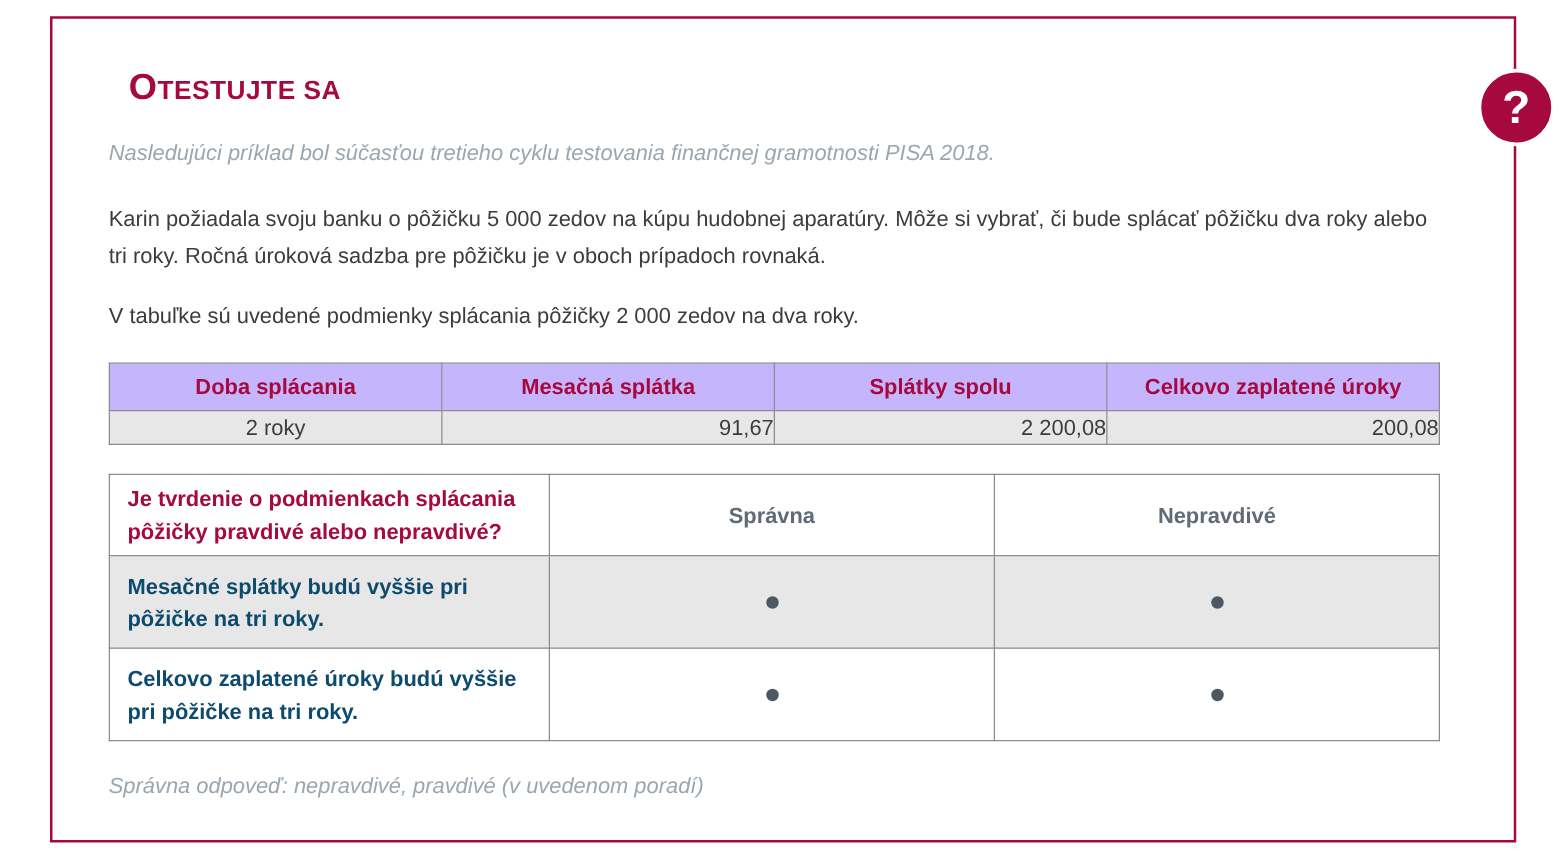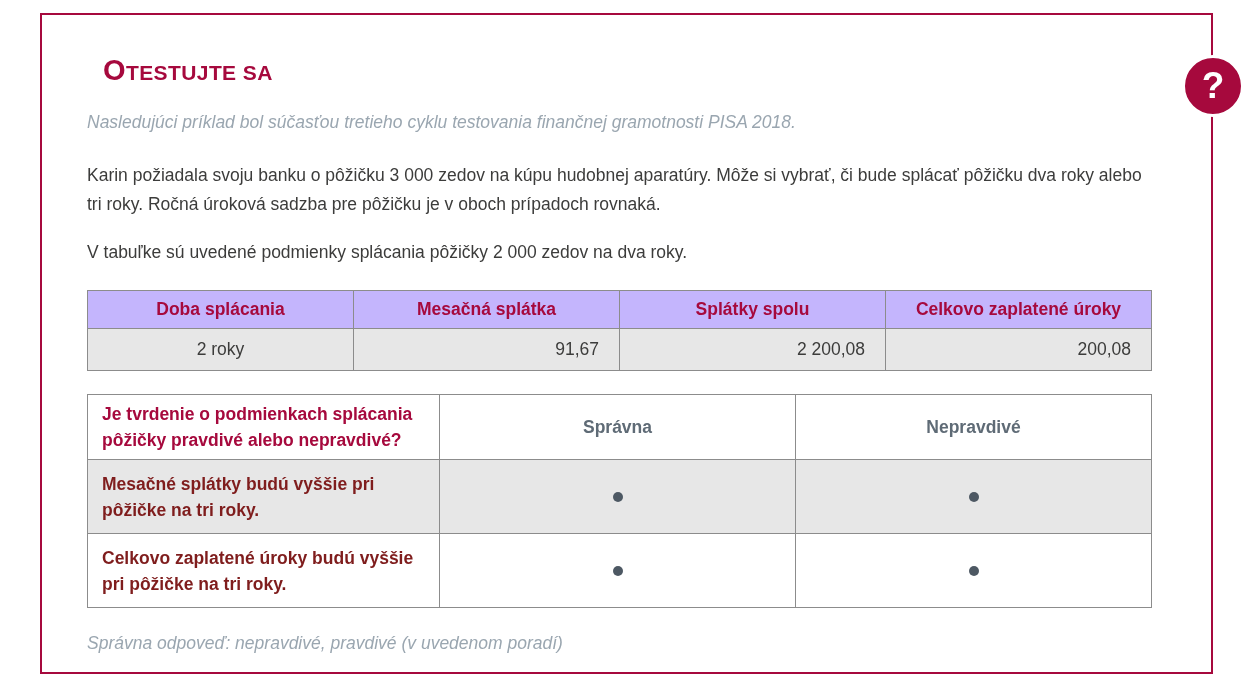--- a/index.html
+++ b/index.html
@@ -47,37 +47,37 @@
 
   table{border-collapse:collapse;width:1065px;table-layout:fixed;}
   th,td{border:1px solid var(--table-border);font-size:17.5px;}
 
   .loan-table{margin-top:23px;}
   .loan-table col{width:25%;}
   .loan-table th{
     height:38px;color:var(--accent);font-weight:bold;text-align:center;
     background:#c4b5fd;padding:0 10px;
   }
-  .loan-table td{height:42px;background:var(--row-shade);padding:0 20px;}
+  .loan-table td{height:27px;background:var(--row-shade);padding:0 0;}
   .loan-table td.center{text-align:center;}
   .loan-table td.num{text-align:right;}
 
   .quiz-table{margin-top:23px;}
   .quiz-table .col-q{width:352px;}
   .quiz-table .col-opt{width:356px;}
   .quiz-table th{height:62px;background:#ffffff;}
   .quiz-table th.q{
     text-align:left;color:var(--accent);font-weight:bold;
     padding:6px 10px 6px 14px;line-height:26px;
   }
   .quiz-table th.opt{color:var(--slate);font-weight:bold;text-align:center;}
   .quiz-table td{height:74px;}
   .quiz-table tr.shaded td{background:var(--row-shade);}
   .quiz-table td.statement{
-    font-weight:bold;color:#7f1d1d;padding:6px 10px 6px 14px;line-height:26px;
+    font-weight:bold;color:#0c4a6e;padding:6px 10px 6px 14px;line-height:26px;
   }
   .quiz-table td.radio-cell{text-align:center;vertical-align:middle;}
   .dot{
     display:inline-block;width:10px;height:10px;border-radius:50%;
     background:var(--dot);cursor:pointer;
   }
   .answer{
     margin:24px 0 0;font-style:italic;color:var(--muted);
     font-size:17.5px;line-height:23px;
   }
@@ -88,21 +88,21 @@
 <div class="card">
 
   <div class="help-badge">
     <span>?</span>
   </div>
 
   <h1 class="title">Otestujte sa</h1>
 
   <p class="subtitle">Nasledujúci príklad bol súčasťou tretieho cyklu testovania finančnej gramotnosti PISA 2018.</p>
 
-  <p class="body-text">Karin požiadala svoju banku o pôžičku 3 000 zedov na kúpu hudobnej aparatúry. Môže si vybrať, či bude splácať pôžičku dva roky alebo tri roky. Ročná úroková sadzba pre pôžičku je v oboch prípadoch rovnaká.</p>
+  <p class="body-text">Karin požiadala svoju banku o pôžičku 5 000 zedov na kúpu hudobnej aparatúry. Môže si vybrať, či bude splácať pôžičku dva roky alebo tri roky. Ročná úroková sadzba pre pôžičku je v oboch prípadoch rovnaká.</p>
 
   <p class="body-text para2">V tabuľke sú uvedené podmienky splácania pôžičky 2 000 zedov na dva roky.</p>
 
   <table class="loan-table">
     <colgroup>
         <col>
         <col>
         <col>
         <col>
       </colgroup>

